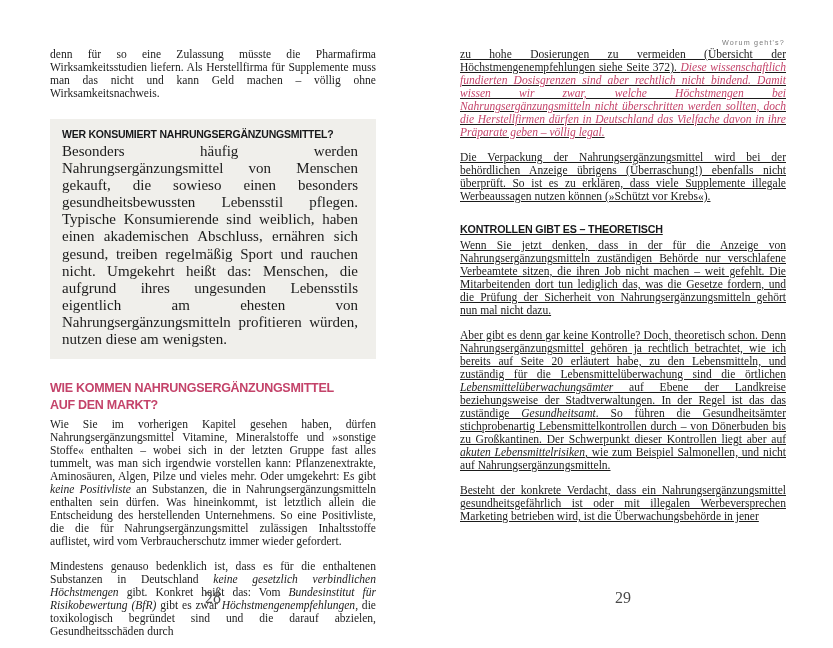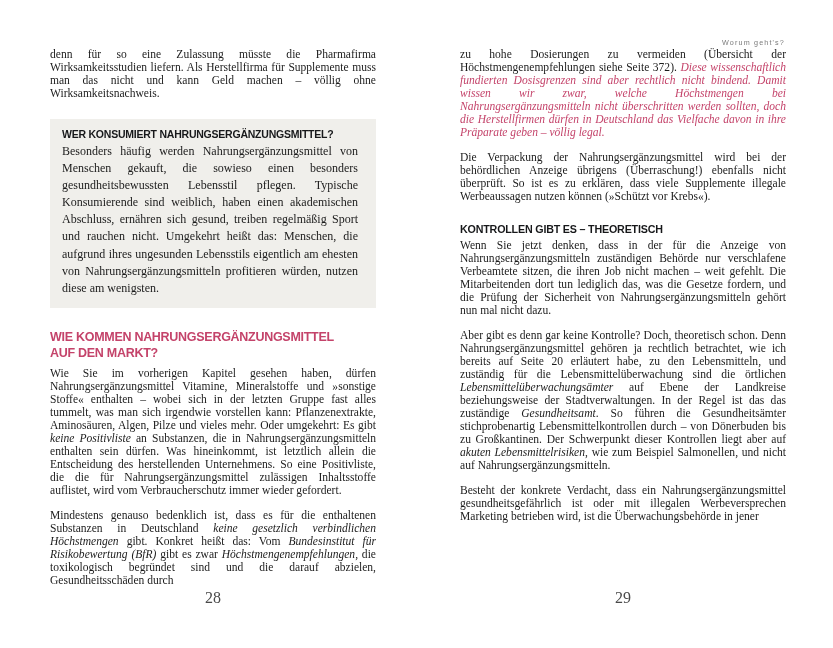--- a/index.html
+++ b/index.html
@@ -35,21 +35,21 @@
     white-space: nowrap;
     margin-top: 16px;
   }
 
   
   .page {
     position: absolute;
     top: 48px;
   }
   .page-left  { left: 50px;  width: 326px; }
-  .page-right { left: 460px; width: 326px; }
+  .page-right { left: 460px; width: 326px; text-decoration: underline; }
 
   .folio {
     position: absolute;
     top: 589px;
     font-family: "Liberation Serif", serif;
     font-size: 16px;
     color: #4a4a4a;
     width: 326px;
     text-align: center;
   }
@@ -91,21 +91,21 @@
     font-weight: bold;
     font-size: 11.3px;
     letter-spacing: -0.25px;
     color: #17181a;
     transform: scaleX(0.93);
     transform-origin: left center;
     white-space: nowrap;
   }
   .infobox p {
     margin: 0;
-    font-size: 12px;
+    font-size: 15px;
     line-height: 17.1px;
     text-align: justify;
     text-align-last: left;
   }
 
   
   h2.section-heading {
     margin: 21px 0 5px 0;
     font-family: "Liberation Sans", sans-serif;
     font-weight: bold;

